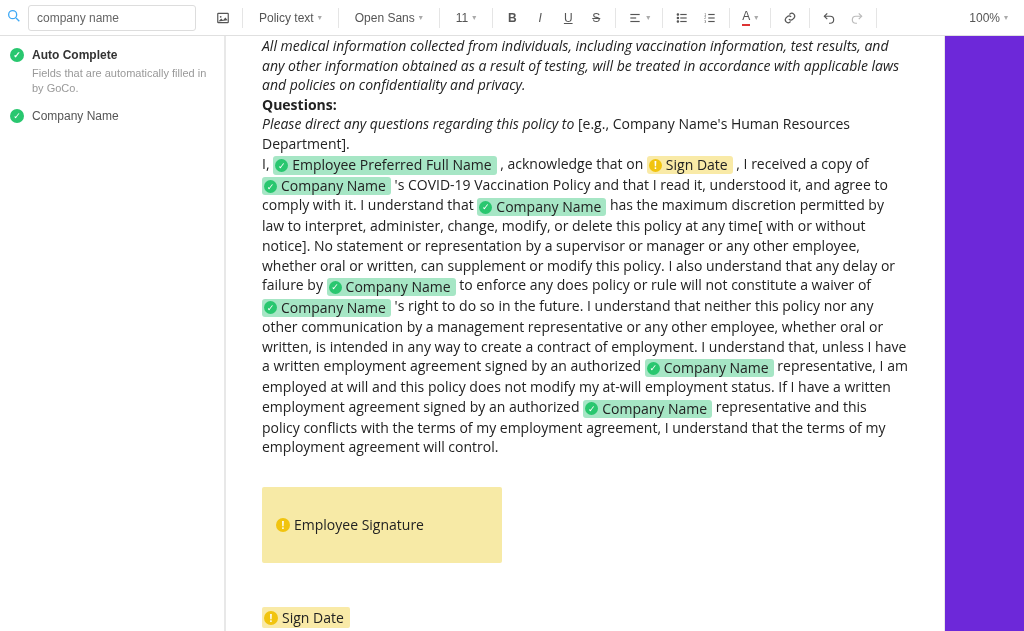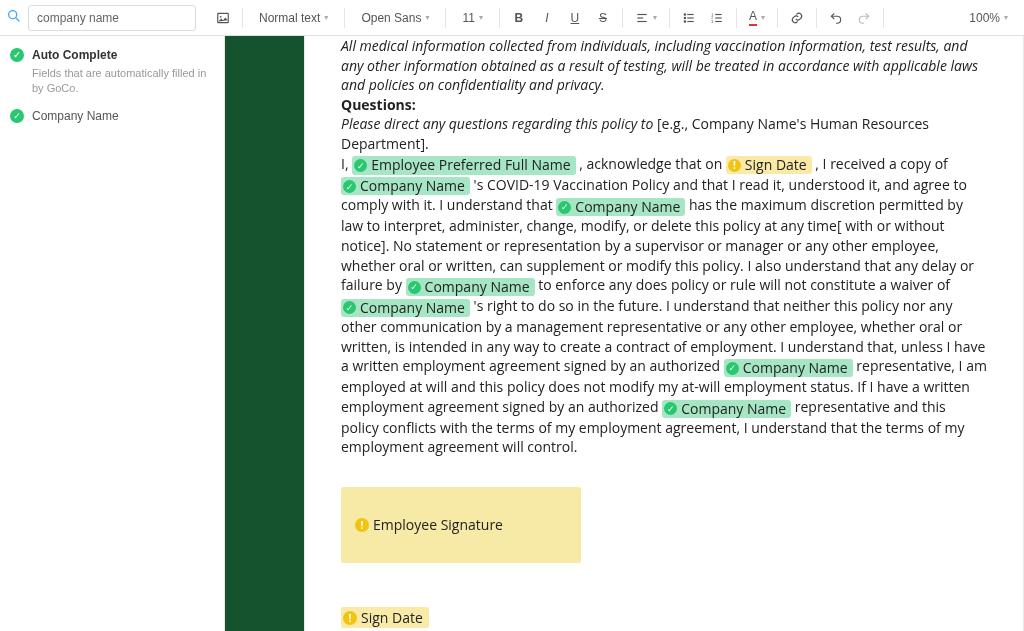--- a/index.html
+++ b/index.html
@@ -24,21 +24,21 @@
 
 
 .sidebar { width: 225px; border-right: 1px solid #e8e8e8; padding: 12px 10px; }
 .side-sec-title { font-size: 12px; font-weight: 600; color: #333; display: flex; align-items: center; gap: 8px; }
 .side-sec-sub { font-size: 11px; color: #999; padding-left: 22px; line-height: 1.4; margin-top: 4px; }
 .side-item { display: flex; align-items: center; gap: 8px; font-size: 12px; color: #555; margin-top: 12px; }
 .check-badge { display: inline-flex; align-items: center; justify-content: center; width: 14px; height: 14px; border-radius: 50%; background: #29c76f; color: #fff; font-size: 9px; flex-shrink: 0; }
 .warn-badge { display: inline-flex; align-items: center; justify-content: center; width: 14px; height: 14px; border-radius: 50%; background: #f1c40f; color: #fff; font-size: 10px; font-weight: bold; flex-shrink: 0; }
 
 
-.canvas-wrap { flex: 1; background: #14532d; display: flex; justify-content: flex-end; overflow: auto; }
+.canvas-wrap { flex: 1; background: #6d28d9; display: flex; justify-content: flex-start; overflow: auto; }
 .page { width: 720px; background: #fff; border-left: 1px solid #e8e8e8; border-right: 1px solid #e8e8e8; padding: 0 36px 30px 36px; }
 .doc { font-size: 14px; color: #222; line-height: 1.4; font-family: "Open Sans", sans-serif; }
 .doc p { margin: 0; }
 .italic { font-style: italic; }
 .bold { font-weight: 700; }
 .mt { margin-top: 10px; }
 .mtlg { margin-top: 16px; }
 
 
 .pill { display: inline-flex; align-items: center; gap: 4px; padding: 0 5px 0 2px; border-radius: 3px; font-size: 14px; vertical-align: baseline; line-height: 1.3; }
@@ -70,21 +70,21 @@
 
     <div class="tbtn">
       <svg viewBox="0 0 24 24" fill="currentColor">
           <rect x="3" y="4" width="18" height="16" rx="1" fill="none" stroke="currentColor" stroke-width="2"></rect>
           <circle cx="8" cy="10" r="1.5"></circle>
           <path d="M4 18 l5 -5 l3 3 l4 -5 l4 5"></path>
         </svg>
     </div>
     <div class="tdiv"></div>
 
-    <div class="tbtn wide drop">Normal text</div>
+    <div class="tbtn wide drop">Policy text</div>
     <div class="tdiv"></div>
     <div class="tbtn wide drop">Open Sans</div>
     <div class="tdiv"></div>
     <div class="tbtn wide drop">11</div>
     <div class="tdiv"></div>
 
     <div class="tbtn">
         <b>B</b>
       </div>
     <div class="tbtn">

